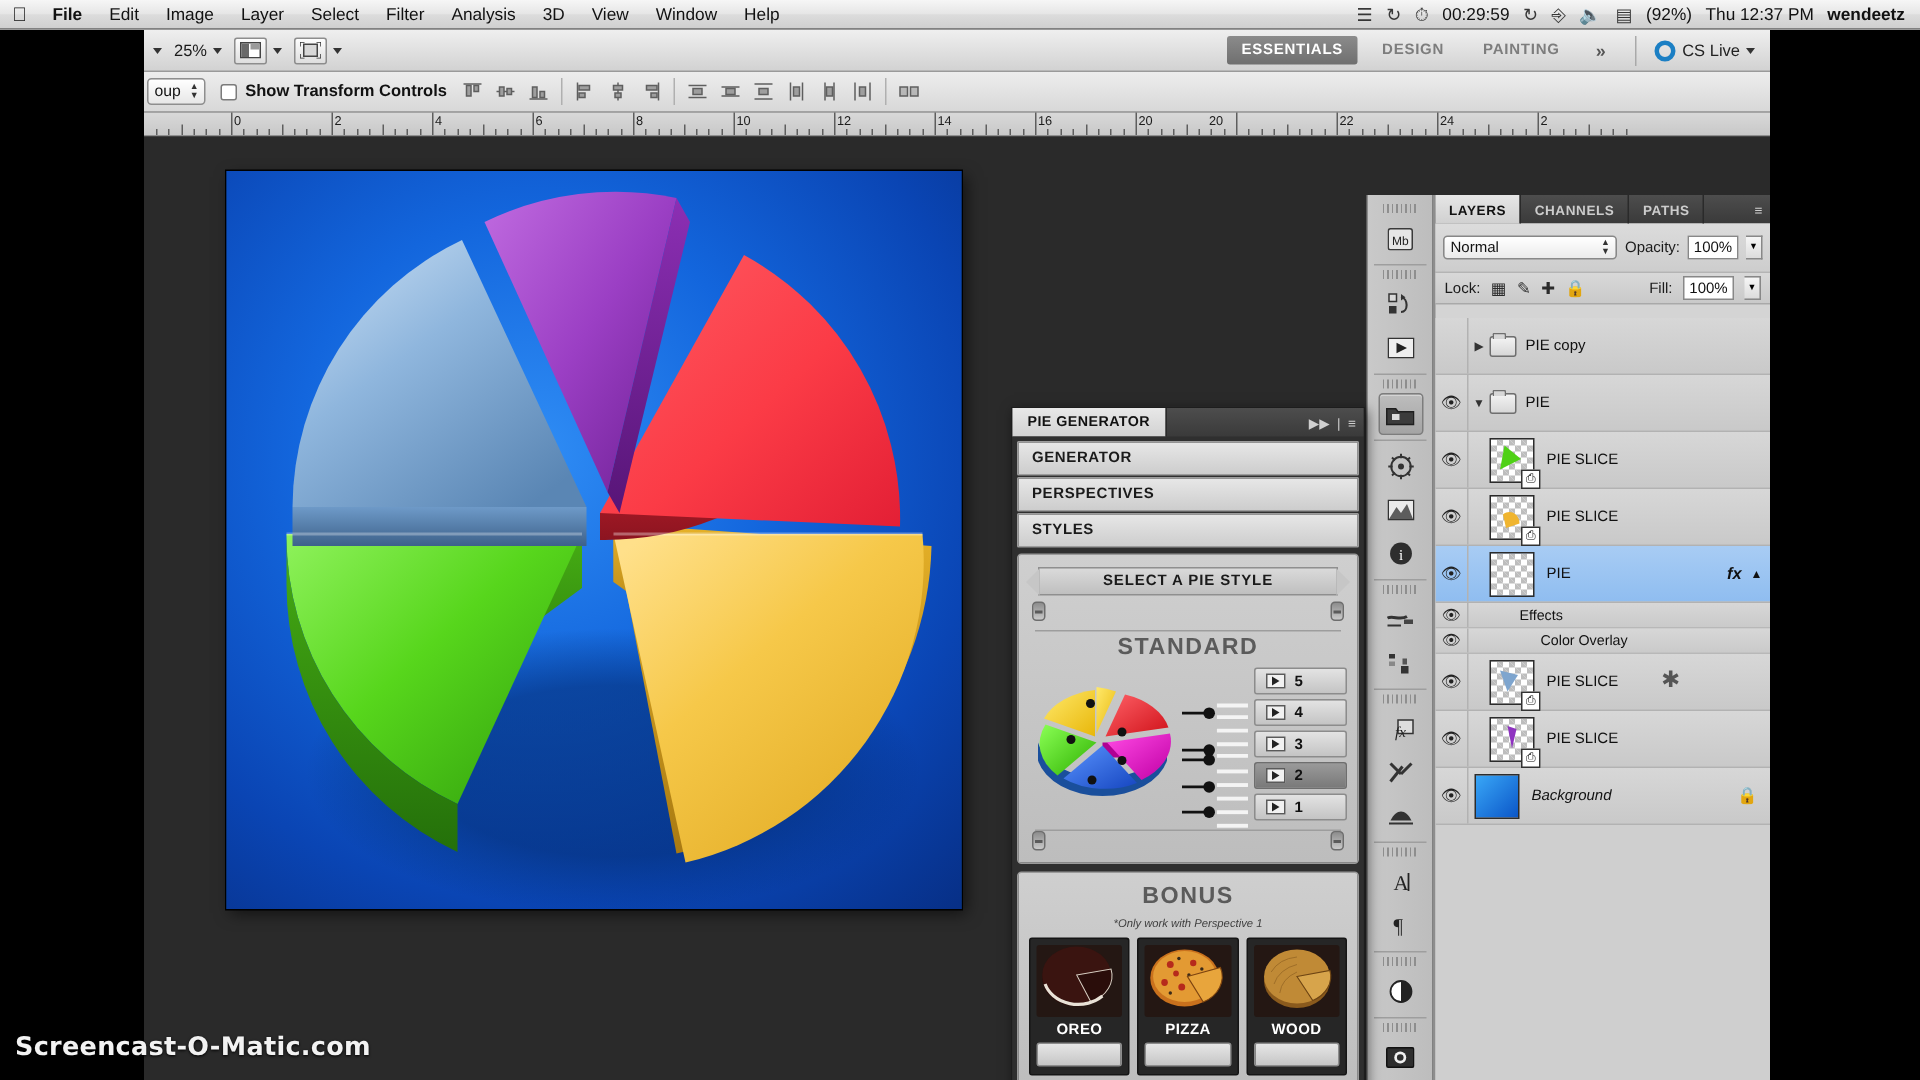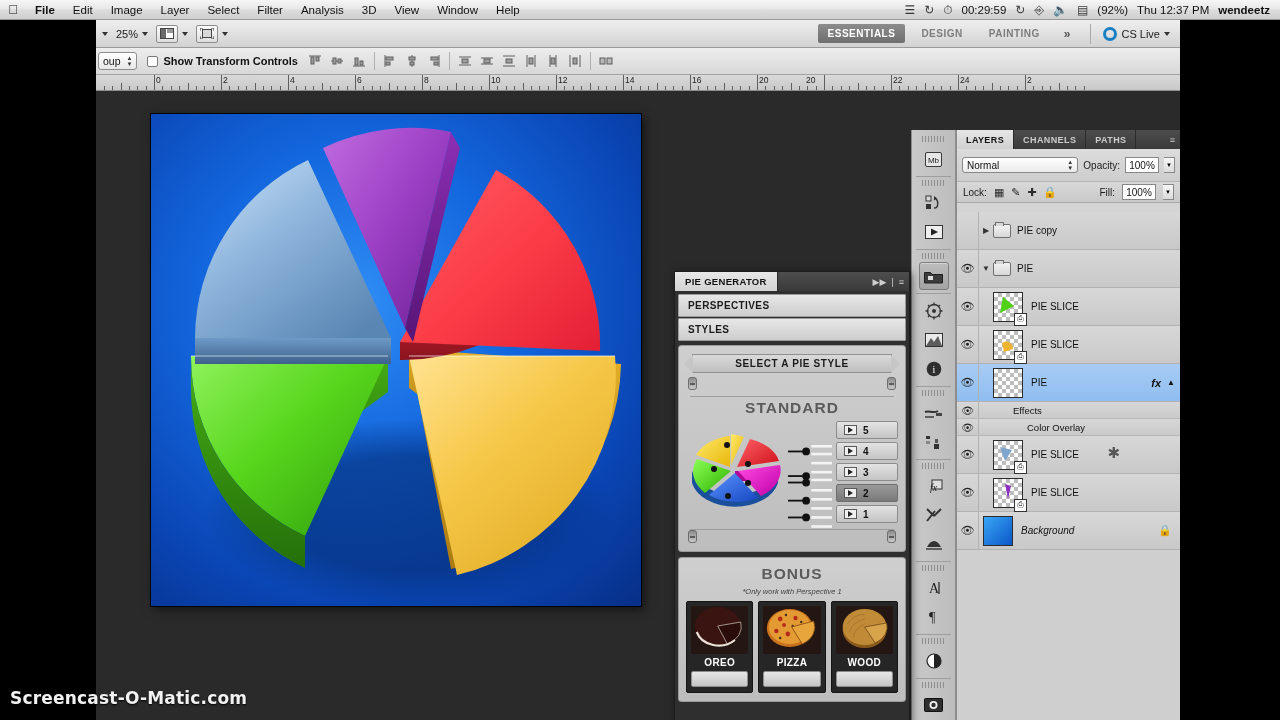--- a/index.html
+++ b/index.html
@@ -648,20 +648,21 @@
           <div class="pg-tab">PIE GENERATOR</div>
           <div class="pg-tools">
             <span>▶▶</span>
             <span>|</span>
             <span>≡</span>
           </div>
         </div>
 
         <div class="pg-body">
 
+          <div class="pg-acc">GENERATOR</div>
           <div class="pg-acc">PERSPECTIVES</div>
           <div class="pg-acc">STYLES</div>
 
           <div class="pg-panel">
             <div class="ribbon">SELECT A PIE STYLE</div>
             <div class="screw-row">
               <span class="screw"></span>
               <span class="screw"></span>
             </div>
             <div class="rule-line"></div>

